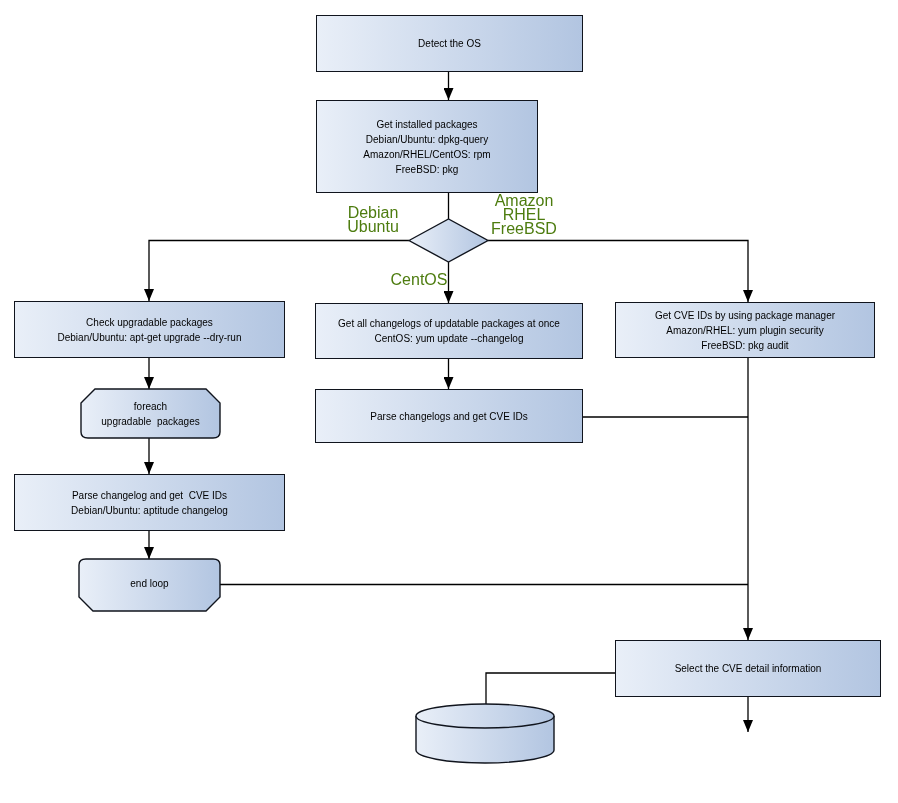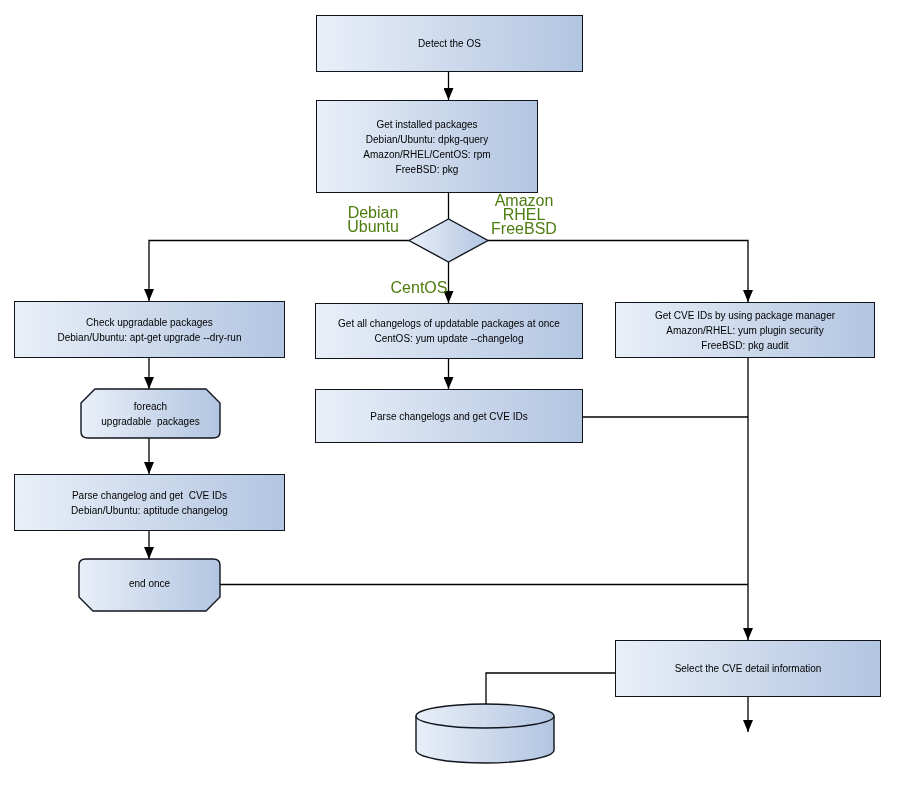--- a/index.html
+++ b/index.html
@@ -140,25 +140,25 @@
   </div>
 
   <div class="box" style="left:615px;top:640px;width:266px;height:57px">
     <div class="label">Select the CVE detail information</div>
   </div>
 
 
   <div class="shape-label" style="left:81px;top:389px;width:139px;height:49px">foreach
 upgradable  packages</div>
 
-  <div class="shape-label" style="left:79px;top:559px;width:141px;height:48px">end once</div>
+  <div class="shape-label" style="left:79px;top:559px;width:141px;height:48px">end loop</div>
 
 
   <div class="edge-label" style="left:339px;top:206px;width:68px">Debian
 Ubuntu</div>
 
   <div class="edge-label" style="left:490px;top:194px;width:68px">Amazon
 RHEL
 FreeBSD</div>
 
-  <div class="edge-label" style="left:385px;top:281px;width:68px">CentOS</div>
+  <div class="edge-label" style="left:385px;top:273px;width:68px">CentOS</div>
 
 </div>
 
 </body></html>

